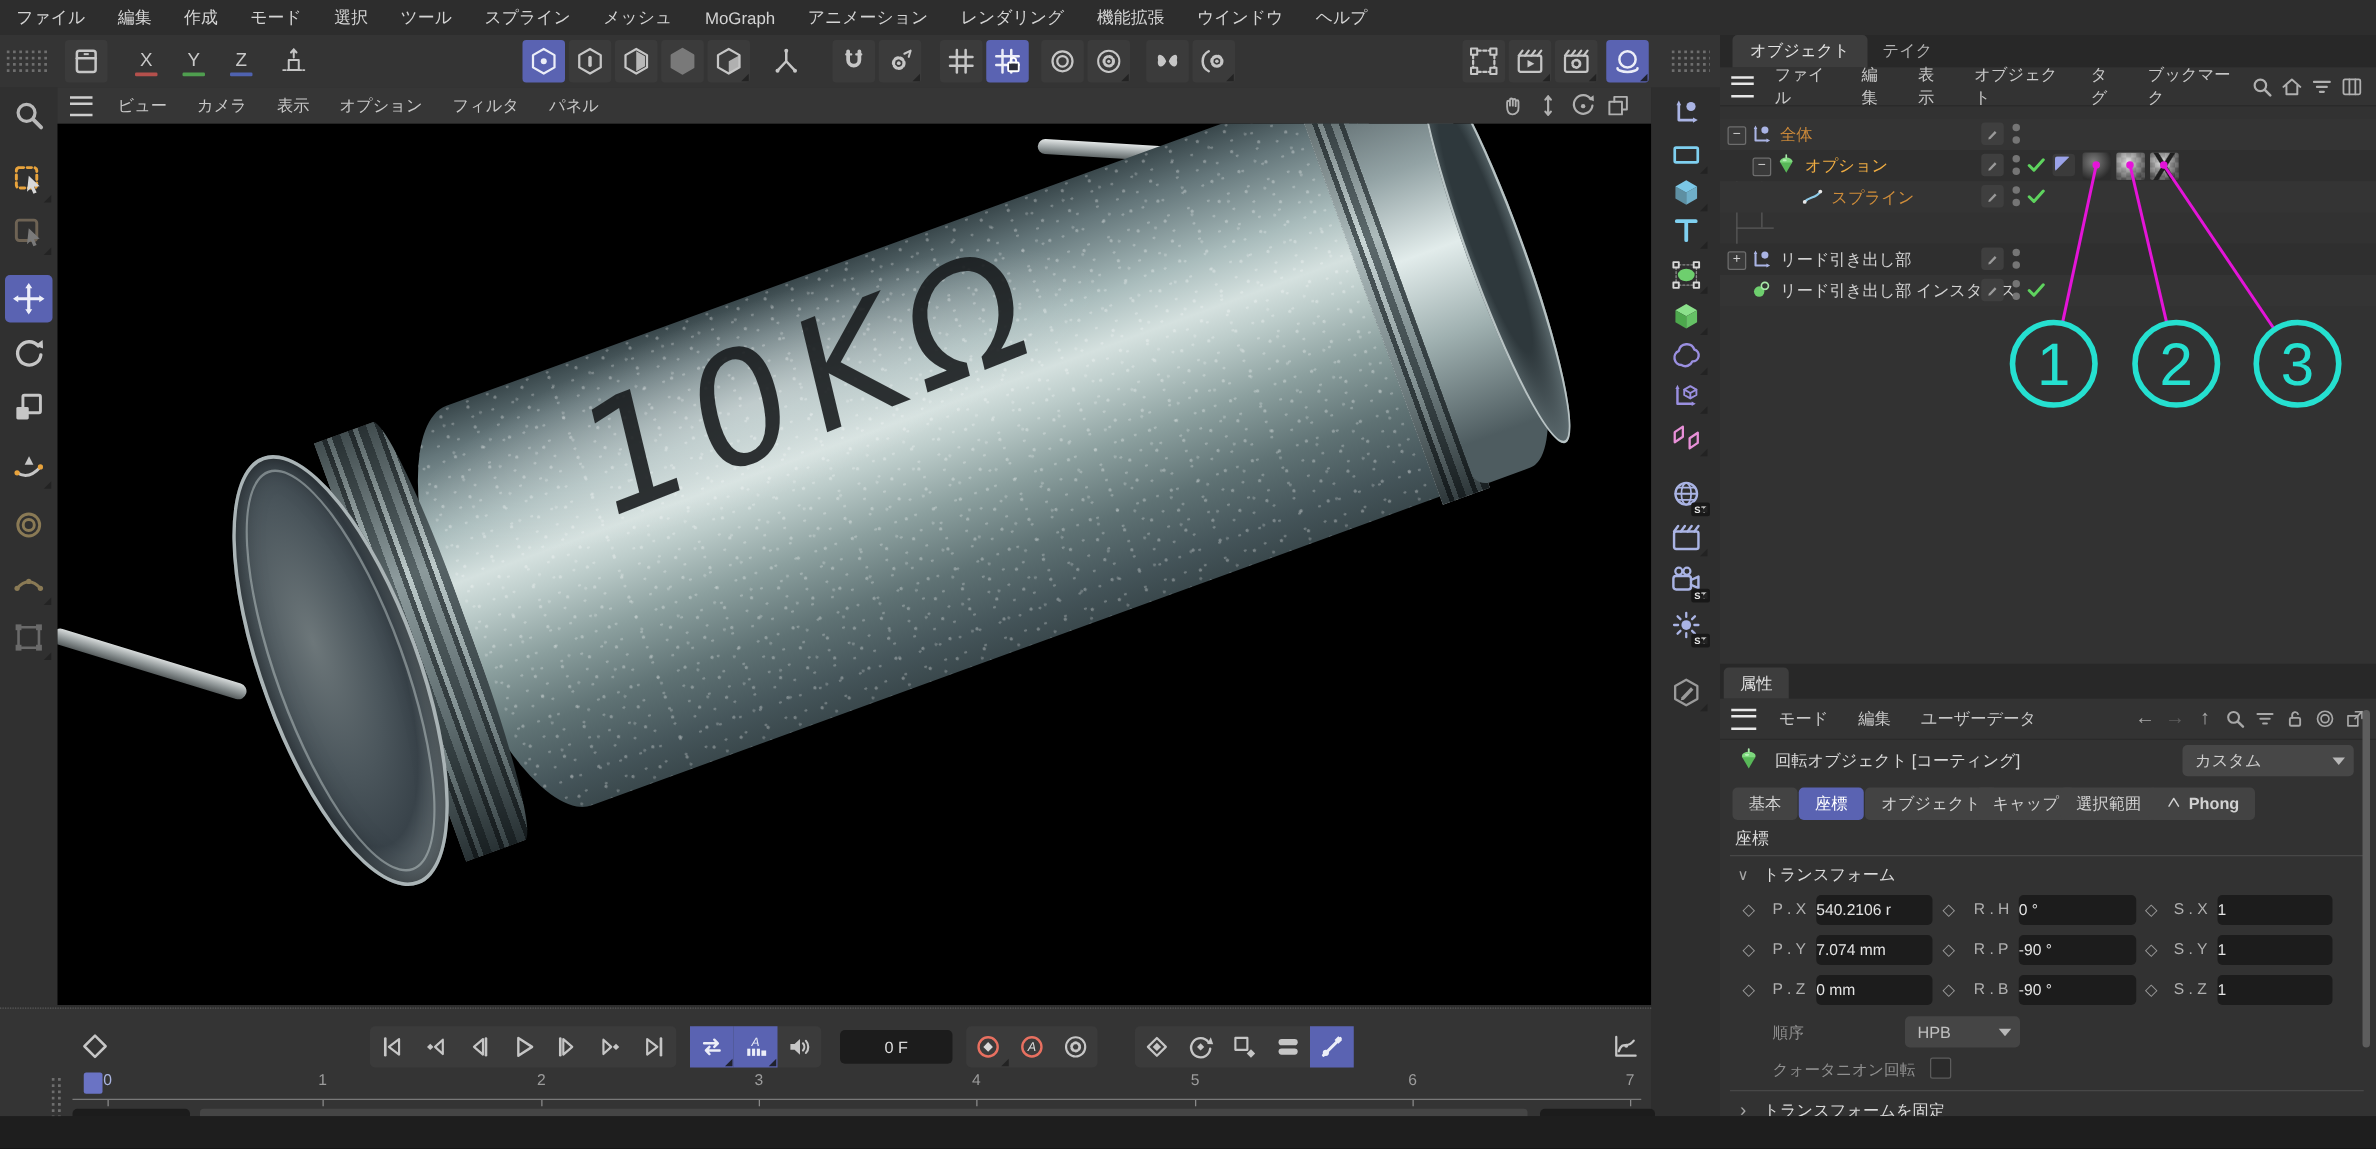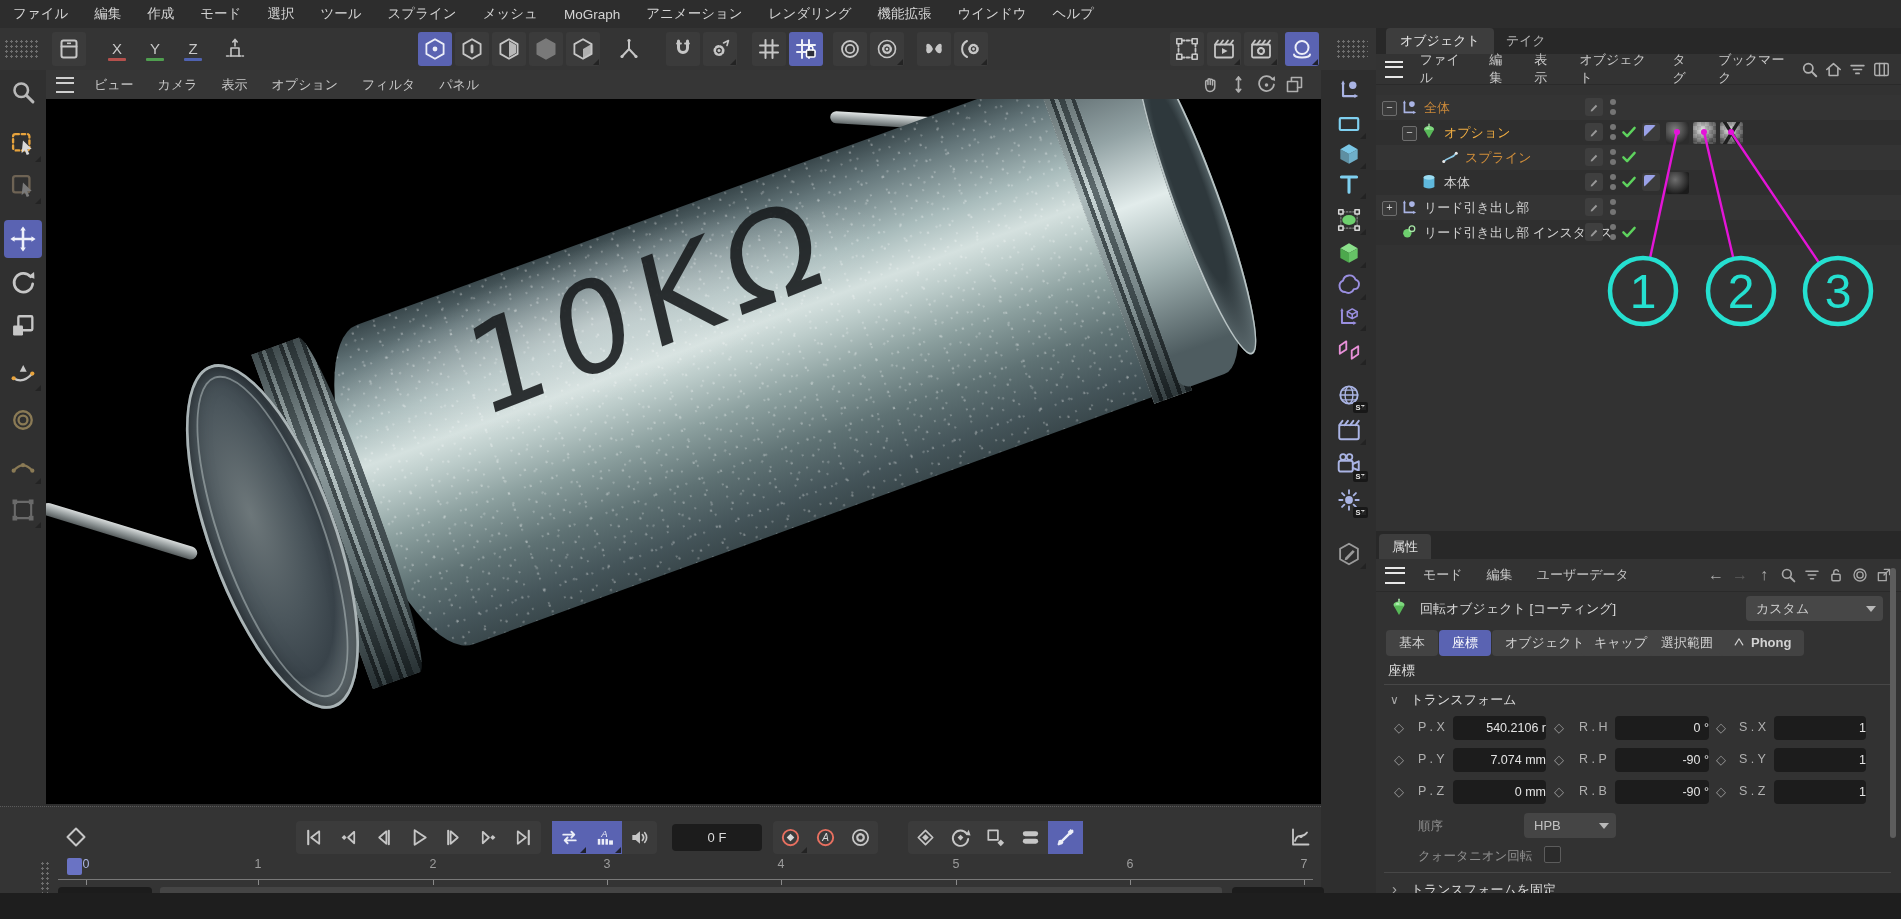--- a/index.html
+++ b/index.html
@@ -130,21 +130,21 @@
   .atabs{position:absolute;left:0;top:602px;width:100%;height:28px;}
   .atab{position:absolute;top:0;height:26px;line-height:26px;padding:0 13px;background:#434343;border-radius:4px;color:#d2d2d2;}
   .atab.on{background:#5a63b2;color:#fff;}
   .atab .ic{display:inline-block;width:14px;height:14px;vertical-align:-2px;margin-right:5px;color:#d2d2d2;}
   .sechead{position:absolute;left:12px;color:#dadada;font-size:13.5px;}
   .hr{position:absolute;left:8px;right:10px;height:1px;background:#474747;}
   .caret{color:#a8a8a8;font-size:12px;}
   .frow{position:absolute;left:0;width:100%;height:24px;}
   .fdia{position:absolute;top:4px;color:#9a9a9a;font-size:13px;}
   .flab{position:absolute;top:4px;color:#b0b0b0;font-size:12.5px;white-space:pre;}
-  .fval{position:absolute;top:0;height:24px;line-height:24px;background:#1c1c1c;border-radius:4px;color:#e4e4e4;text-align:right;font-size:12.5px;}
+  .fval{position:absolute;top:0;height:24px;line-height:24px;background:#1c1c1c;border-radius:4px;color:#e4e4e4;text-align:left;font-size:12.5px;}
   .dimtxt{color:#8f8f8f;}
   .chk{position:absolute;width:15px;height:15px;background:#2b2b2b;border:1px solid #5c5c5c;border-radius:2px;}
   .sbar{position:absolute;right:5px;width:6px;border-radius:3px;background:#5d5d5d;}
   
   .timeline{left:0;top:806px;width:1321px;height:106px;background:#343434;border-top:1px dotted #5a5a5a;}
   .pgroup{position:absolute;display:flex;background:#3b3b3b;border-radius:4px;}
   .pbtn{width:35px;height:33px;display:flex;align-items:center;justify-content:center;position:relative;}
   .pbtn .ic{width:23px;height:23px;}
   .ffield{position:absolute;height:27px;line-height:27px;background:#1c1c1c;border-radius:4px;text-align:center;color:#dcdcdc;}
   .ruler-num{position:absolute;top:50px;width:24px;text-align:center;color:#9c9c9c;font-size:12.5px;}
@@ -760,48 +760,20 @@
         <span class="vdots" style="left:234px;"></span>
         <span class="tcheck" style="left:244px;">
             <i class="ic">
               <svg viewBox="0 0 24 24" fill="none" stroke="currentColor" stroke-linecap="round" stroke-linejoin="round">
                 <path d="M4.5 12.5 L9.5 17.5 L19.5 6.5" stroke-width="3.2"></path>
               </svg>
             </i>
           </span>
       </div>
 
-      <div class="trow" style="top:75px;">
-        <span class="ticon" style="left:43px;">
-            <i class="ic">
-              <svg viewBox="0 0 24 24" fill="none" stroke="currentColor" stroke-linecap="round" stroke-linejoin="round">
-                <path d="M5.5 6.5 V17 a6.5 2.8 0 0 0 13 0 V6.5" fill="#5fb8dc" stroke="none"></path>
-                <ellipse cx="12" cy="6.5" rx="6.5" ry="2.8" fill="#9adcf2" stroke="none"></ellipse>
-              </svg>
-            </i>
-          </span>
-        <span class="tlabel c-wht" style="left:68px;">本体</span>
-        <span class="ptile" style="left:209px;">
-            <i class="ic">
-              <svg viewBox="0 0 24 24" fill="none" stroke="currentColor" stroke-linecap="round" stroke-linejoin="round">
-                <path d="M5.5 16.5 L14.5 7 L17 9.5 L8 19 L5 19.5 Z" fill="currentColor" stroke="none"></path>
-              </svg>
-            </i>
-          </span>
-        <span class="vdots" style="left:234px;"></span>
-        <span class="tcheck" style="left:244px;">
-            <i class="ic">
-              <svg viewBox="0 0 24 24" fill="none" stroke="currentColor" stroke-linecap="round" stroke-linejoin="round">
-                <path d="M4.5 12.5 L9.5 17.5 L19.5 6.5" stroke-width="3.2"></path>
-              </svg>
-            </i>
-          </span>
-        <span class="phongtag" style="left:266px;"></span>
-        <span class="thumb th-dark" style="left:290px;"></span>
-      </div>
 
       <div class="trow" style="top:100px;">
         <span class="texp" style="left:6px;">+</span>
         <span class="ticon" style="left:23px;">
             <i class="ic" style="color:#aab4e4;">
               <svg viewBox="0 0 24 24" fill="none" stroke="currentColor" stroke-linecap="round" stroke-linejoin="round">
                 <path d="M6.5 18.5 V7 M6.5 18.5 H17.5" stroke-width="2"></path>
                 <path d="M6.5 4 L4.8 7.5 H8.2 Z" fill="currentColor" stroke="none"></path>
                 <path d="M20.5 18.5 L17 16.6 V20.4 Z" fill="currentColor" stroke="none"></path>
                 <circle cx="15.5" cy="8.5" r="3.4" fill="currentColor" stroke="none"></circle>

